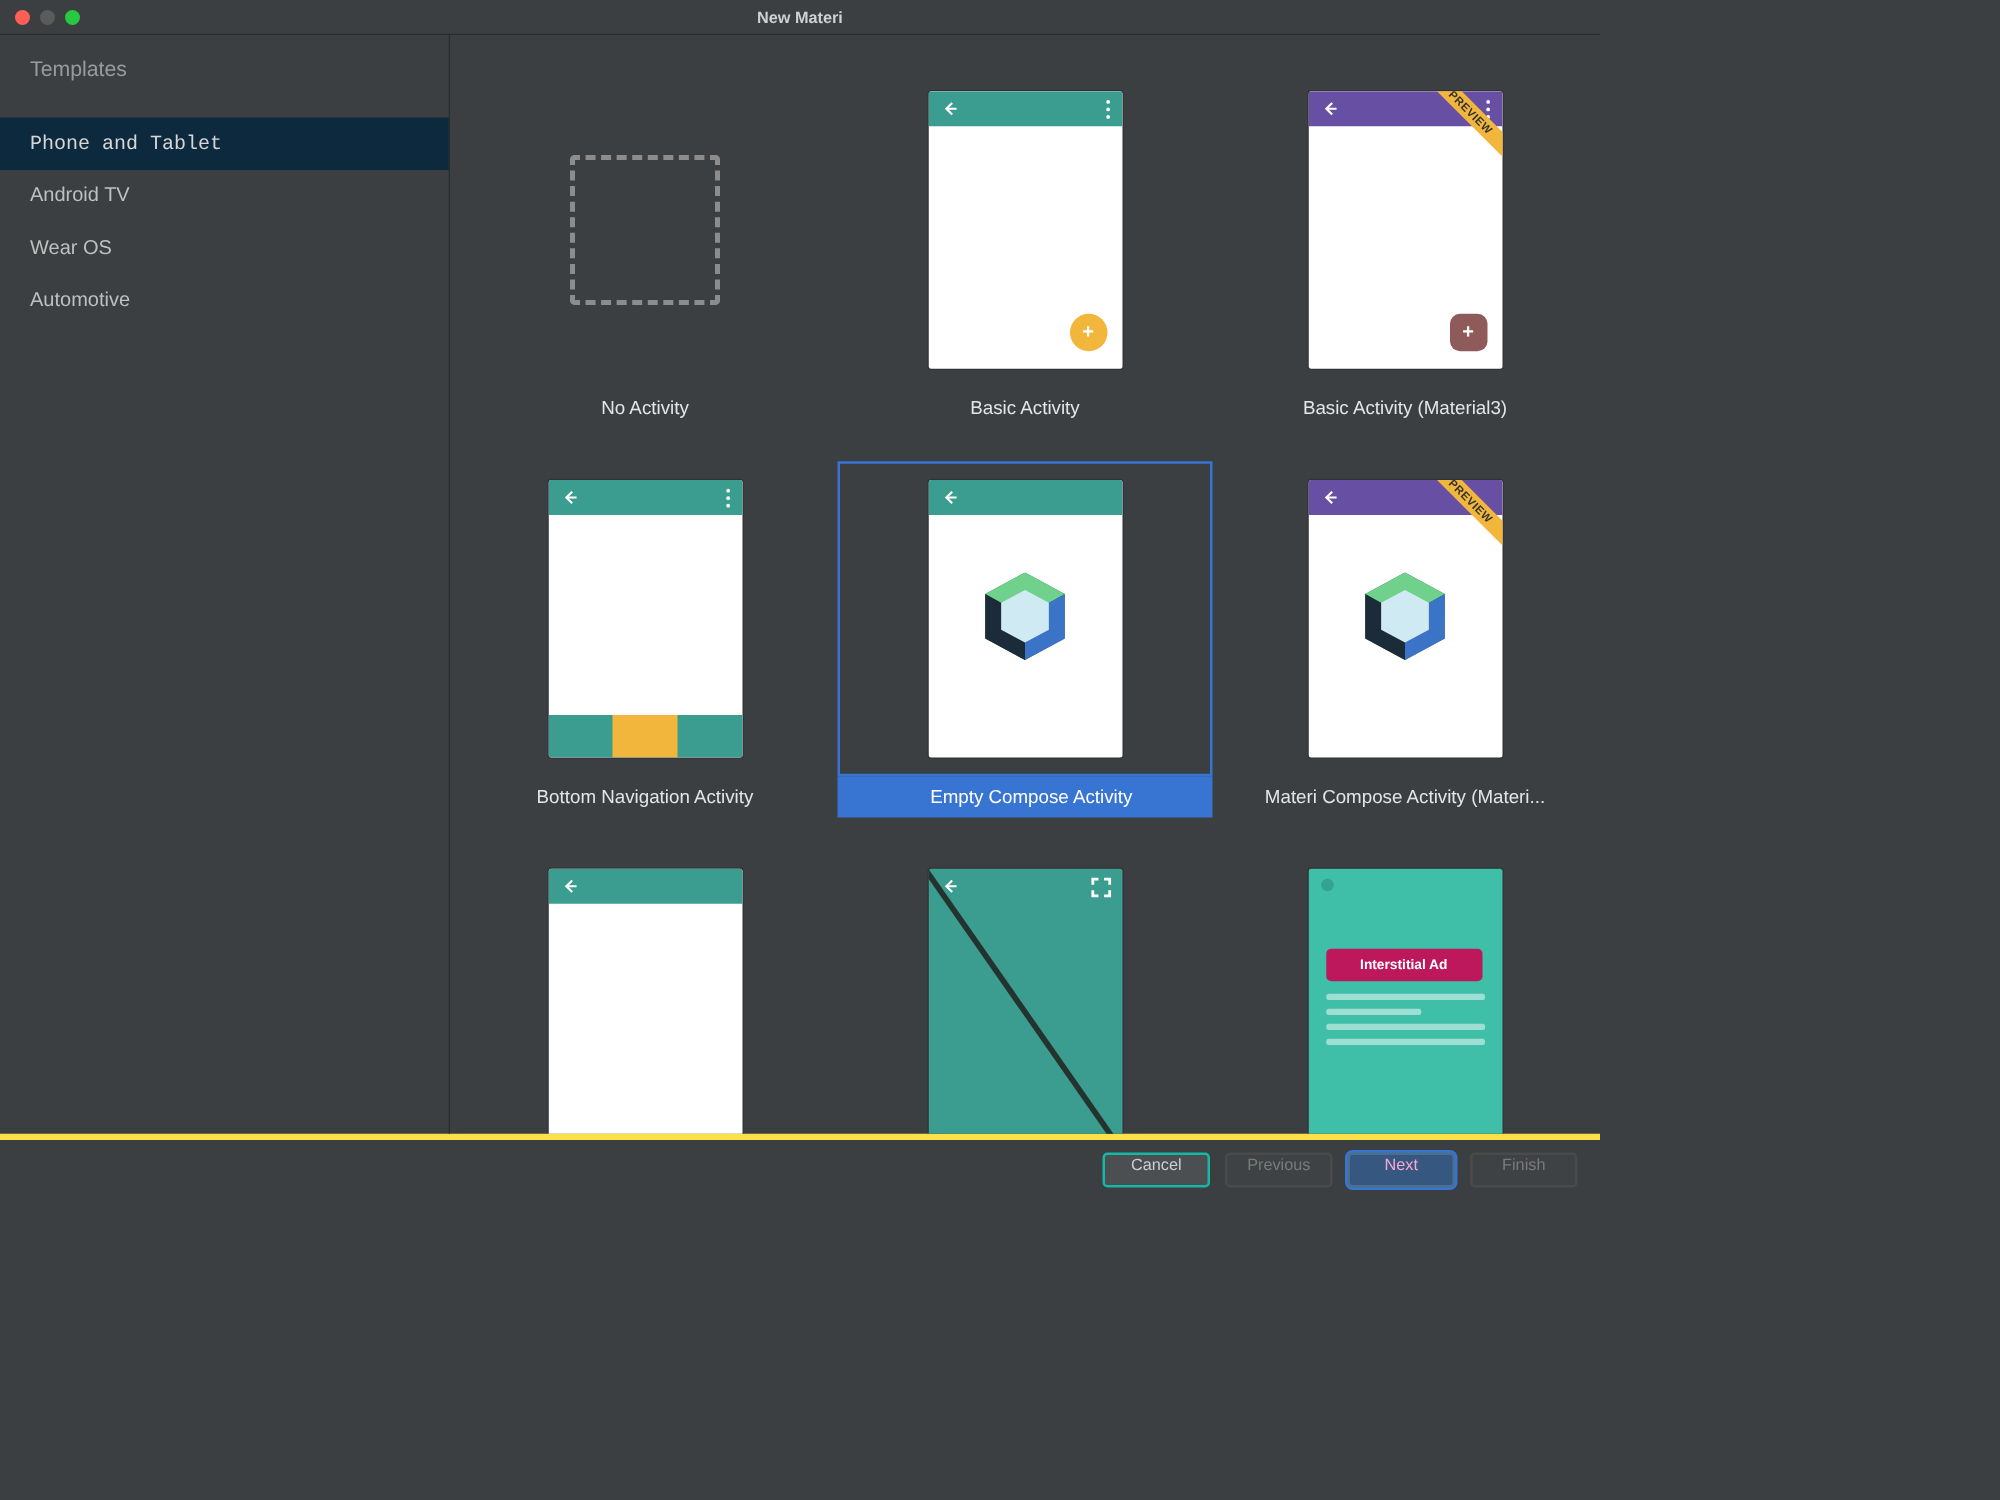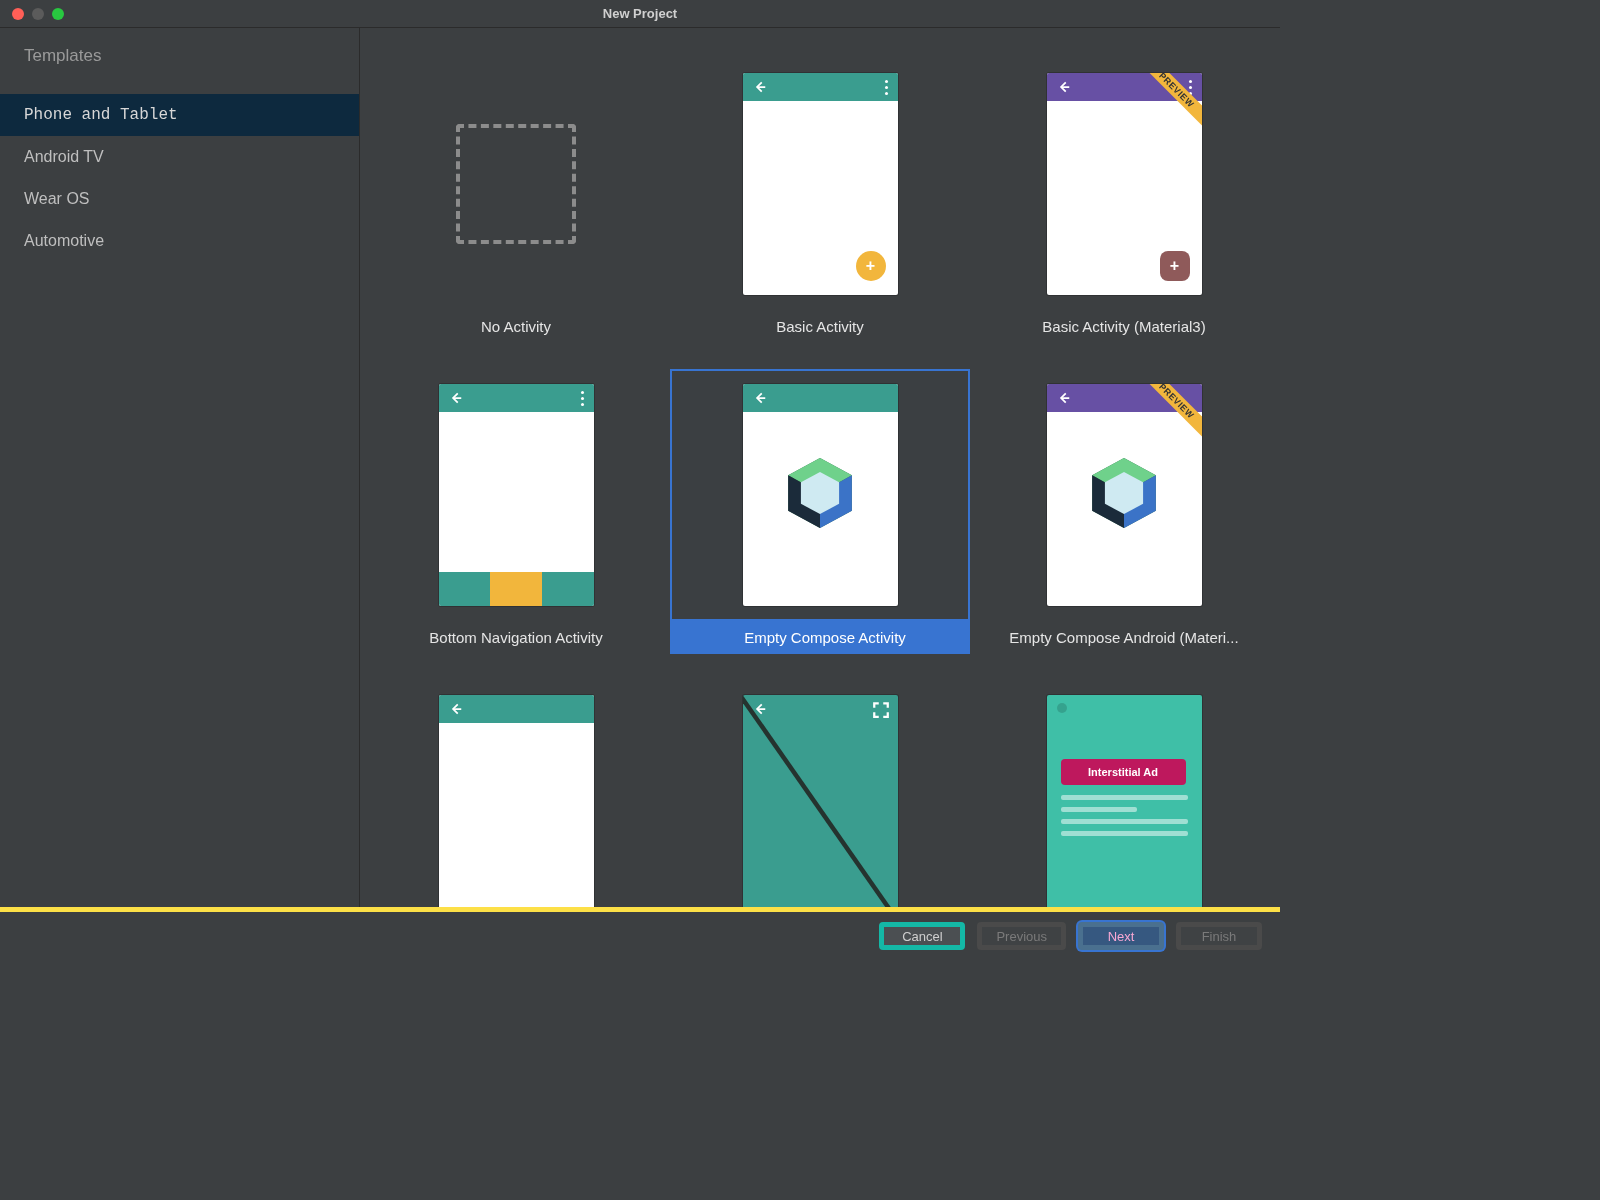--- a/index.html
+++ b/index.html
@@ -47,36 +47,36 @@
   .brackets { position:absolute; top:6px; right:8px; width:18px; height:18px; }
   
   .thumb.admob { background:#3fbfa7; }
   .ad-btn { position:absolute; top:64px; left:14px; right:16px; height:26px; border-radius:4px; background:#be185d; color:#fff; font-size:11px; font-weight:600; display:flex; align-items:center; justify-content:center;}
   .ad-lines { position:absolute; top:100px; left:14px; right:14px; display:flex; flex-direction:column; gap:7px;}
   .ad-lines div { height:5px; background:rgba(255,255,255,.5); border-radius:2px;}
   .ad-lines div.short { width:60%; }
   .admob .circ { position:absolute; top:8px; left:10px; width:10px; height:10px; border-radius:50%; background:rgba(0,0,0,.15);}
   
   .footer { height:48px; display:flex; align-items:center; justify-content:flex-end; gap:12px; padding:0 18px; background:#3c3f41;}
-  .btn { min-width:86px; height:28px; border:5px solid #14b8a6; background:#4b4f52; color:#cfcfcf; font-size:13px; border-radius:4px; display:flex; align-items:center; justify-content:center; cursor:pointer; padding:0 14px;}
+  .btn { min-width:86px; height:28px; border:2px solid #14b8a6; background:#4b4f52; color:#cfcfcf; font-size:13px; border-radius:4px; display:flex; align-items:flex-start; justify-content:center; cursor:pointer; padding:0 14px;}
   .btn.disabled { color:#7a7a7a; background:#3f4244; border-color:#4a4a4a; cursor:default;}
   .btn.primary { background:#365880; border-color:#4a708f; color:#f9a8d4; box-shadow:0 0 0 2px #3874d1;}
 </style>
 </head>
 <body>
 
 <div class="window">
 
   <div class="titlebar">
     <div class="traffic">
       <div class="dot red"></div>
       <div class="dot yellow"></div>
       <div class="dot green"></div>
     </div>
-    <div class="title">New Project</div>
+    <div class="title">New Materi</div>
   </div>
 
   <div class="body">
 
     <div class="sidebar">
       <div class="sidebar-header">Templates</div>
       <div class="sidebar-item selected"><span>Phone and Tablet</span></div>
       <div class="sidebar-item"><span>Android TV</span></div>
       <div class="sidebar-item"><span>Wear OS</span></div>
       <div class="sidebar-item"><span>Automotive</span></div>
@@ -206,21 +206,21 @@
                   <polygon points="50,0 100,27 100,83 50,110 0,83 0,27" fill="#2f6b4f"></polygon>
                   <polygon points="50,0 100,27 50,55 0,27" fill="#6fd18b"></polygon>
                   <polygon points="100,27 100,83 50,110 50,55" fill="#3b73c7"></polygon>
                   <polygon points="0,27 50,55 50,110 0,83" fill="#1b2b3a"></polygon>
                   <polygon points="50,22 80,38 80,72 50,88 20,72 20,38" fill="#cfeaf2"></polygon>
                 </svg>
               </div>
               <div class="ribbon">PREVIEW</div>
             </div>
           </div>
-          <div class="label">Empty Compose Android (Materi...</div>
+          <div class="label">Materi Compose Activity (Materi...</div>
         </div>
 
         <div class="card">
           <div class="thumb-wrap">
             <div class="thumb">
               <div class="appbar teal">
                 <span>
                     <svg width="14" height="14" viewBox="0 0 24 24" fill="none" stroke="#fff" stroke-width="3">
                       <path d="M15 4 L7 12 L15 20"></path>
                       <path d="M7 12 H21"></path>

